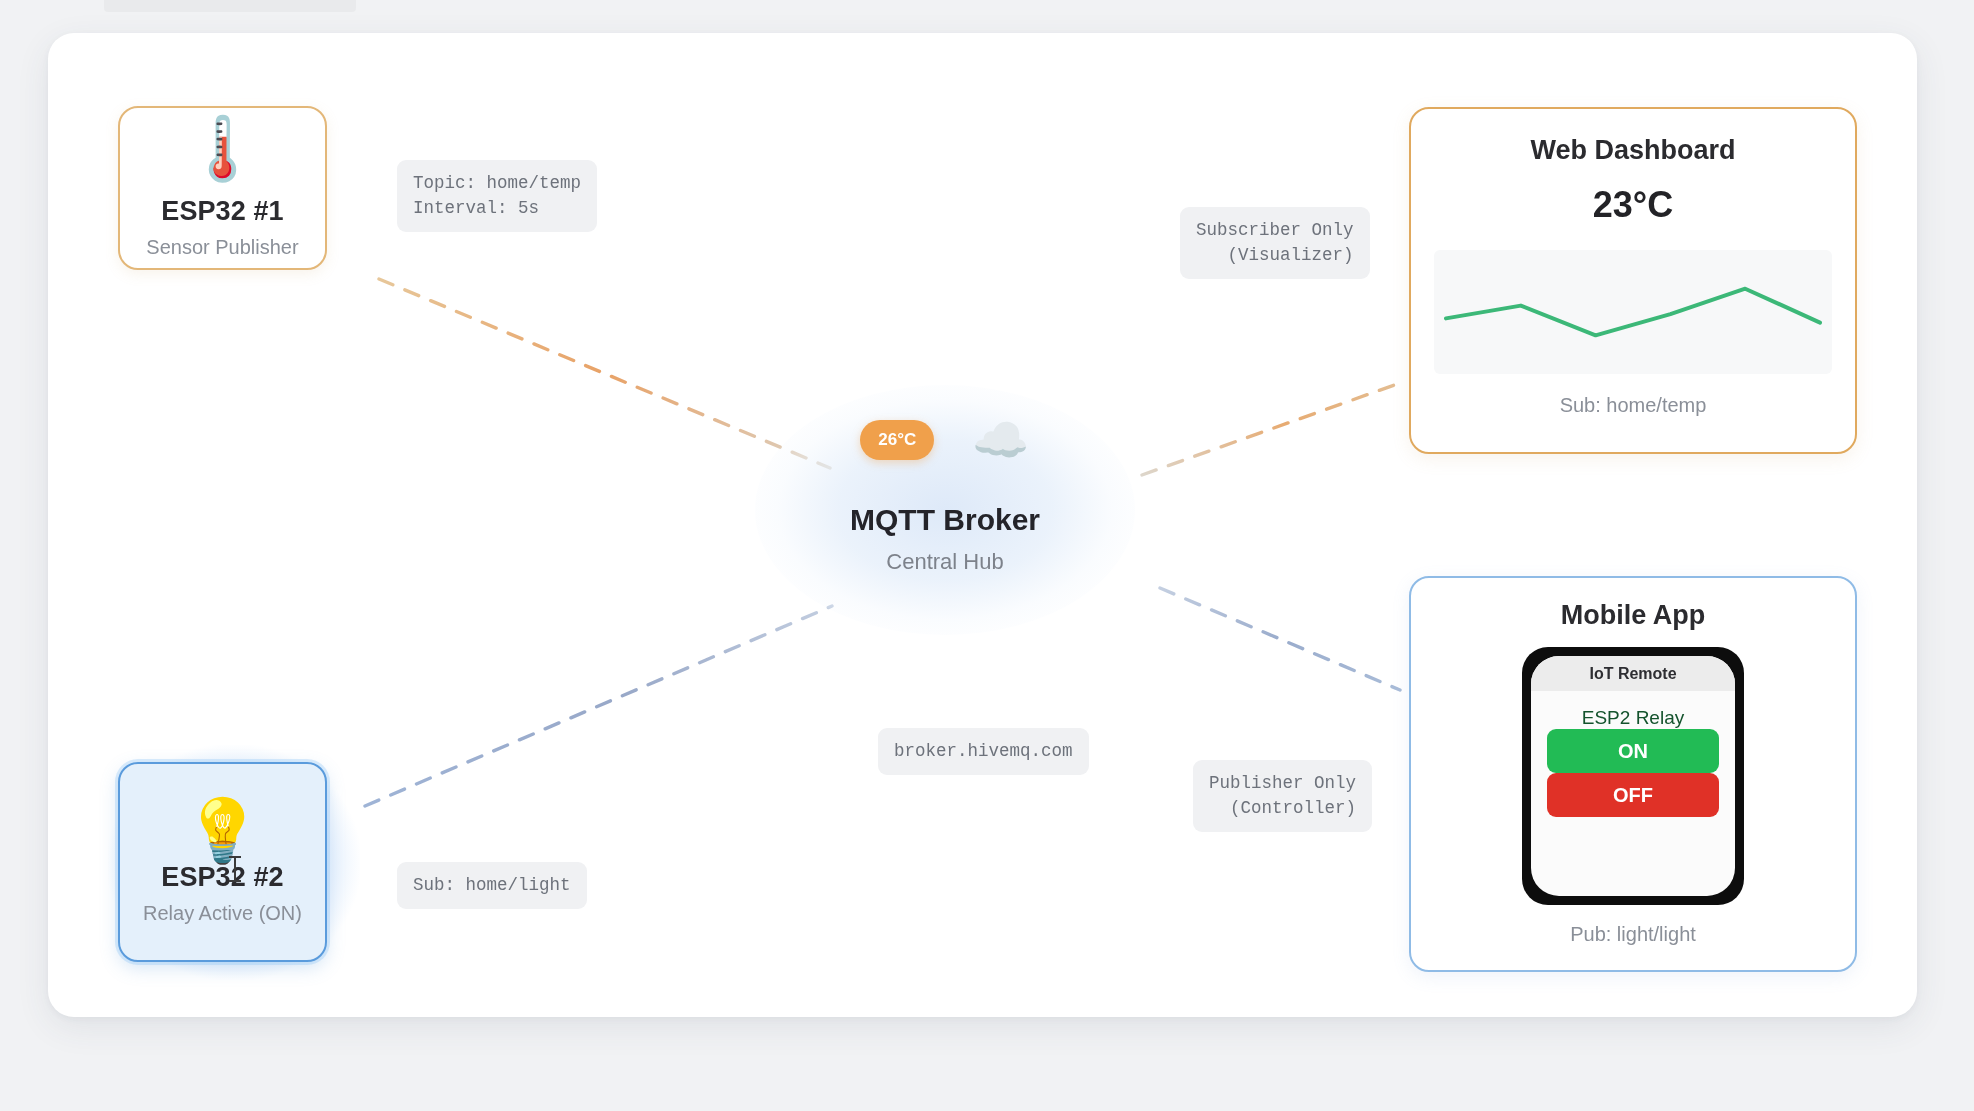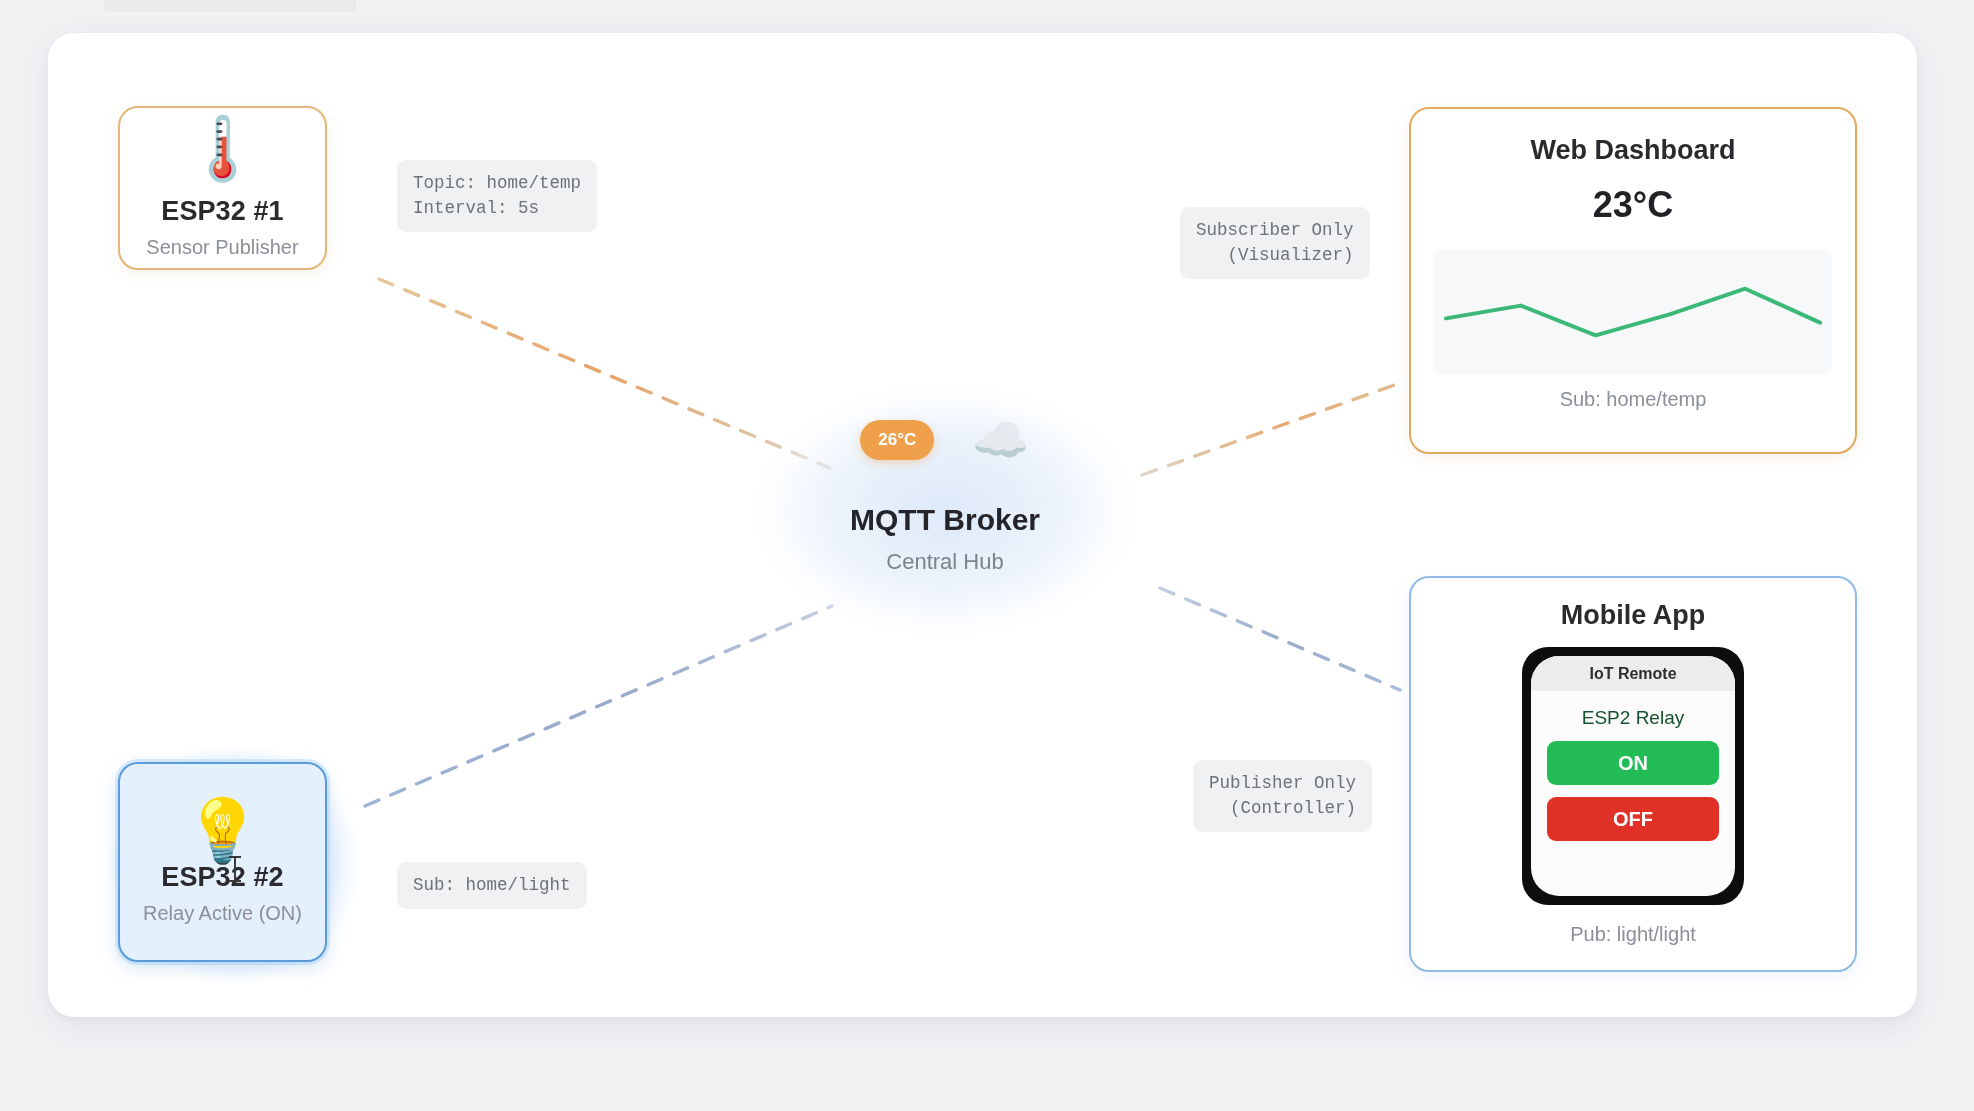--- a/index.html
+++ b/index.html
@@ -111,21 +111,21 @@
   }
   .sparkline-box {
     margin-top: 24px;
     width: 398px; height: 124px;
     background: #f7f8f9;
     border-radius: 6px;
     position: relative;
   }
   .sparkline-box svg { display:block; width:100%; height:100%; }
   .dash-footer {
-    margin-top: 14px;
+    margin-top: 20px;
     font-size: 20px;
     color: #8a8f98;
   }
 
   
   #mobile-app {
     left: 1409px; top: 576px;
     width: 448px; height: 396px;
     border: 2.5px solid #8fbbe6;
     justify-content: flex-start;
@@ -161,21 +161,20 @@
     box-sizing: border-box;
   }
   .phone-label {
     font-size: 19px; color: #14532d; margin-top: 16px;
   }
   .phone-btn {
     width: 172px; height: 44px;
     border-radius: 9px;
     display: flex; align-items: center; justify-content: center;
     color: #ffffff; font-weight: bold; font-size: 20px;
-    margin-top: 12px;
     border: none;
     font-family: "Liberation Sans", sans-serif;
   }
   .phone-btn.on  { background: #22bb55; }
   .phone-btn.off { background: #e03127; }
   .app-footer { margin-top: 18px; font-size: 20px; color: #8a8f98; }
 
   
   #broker-glow {
     position: absolute;
@@ -317,18 +316,19 @@
         <button class="phone-btn on">ON</button>
         <button class="phone-btn off">OFF</button>
       </div>
     </div>
     <div class="app-footer">Pub: light/light</div>
   </div>
 
   <div class="chip" id="chip-topic">Topic: home/temp
 Interval: 5s</div>
   <div class="chip" id="chip-sub-light">Sub: home/light</div>
+  <div class="chip" id="chip-broker-url">broker.hivemq.com</div>
   <div class="chip" id="chip-subscriber">Subscriber Only
 (Visualizer)</div>
   <div class="chip" id="chip-publisher">Publisher Only
 (Controller)</div>
 
 </div>
 
 </body></html>

